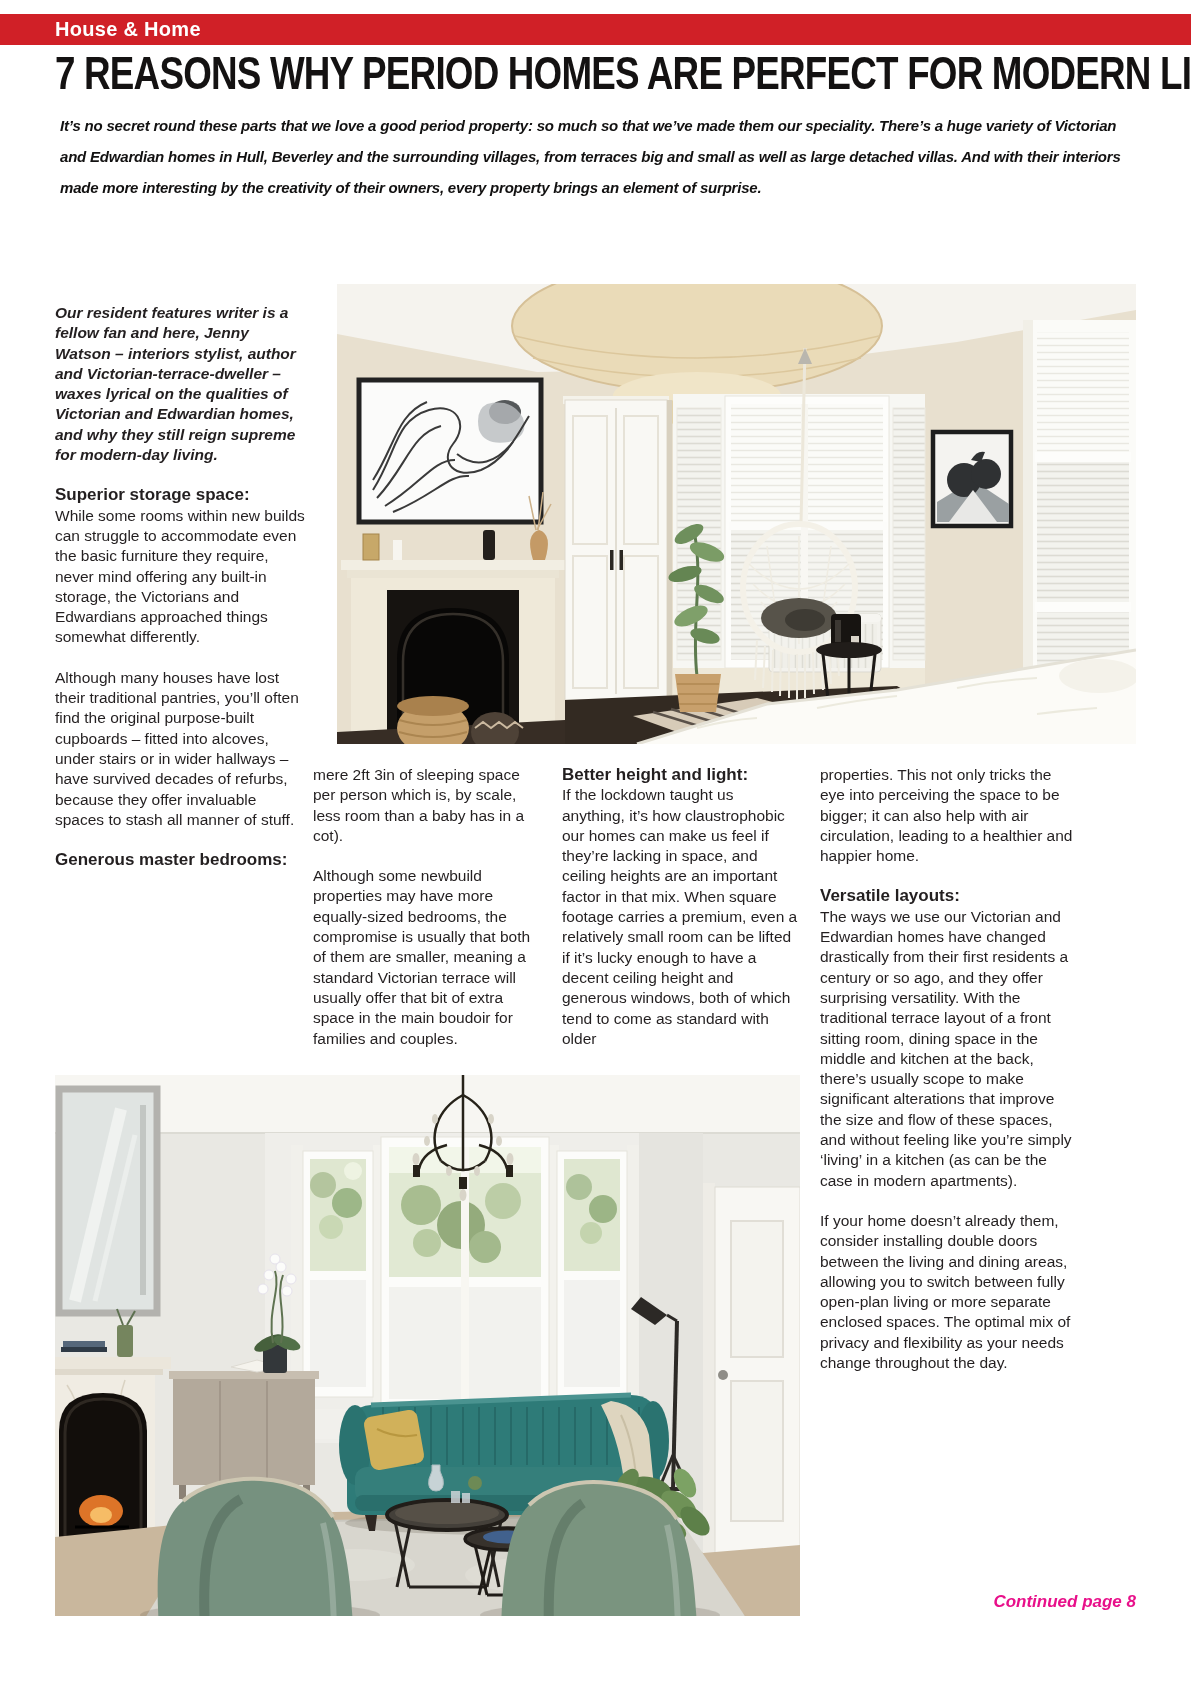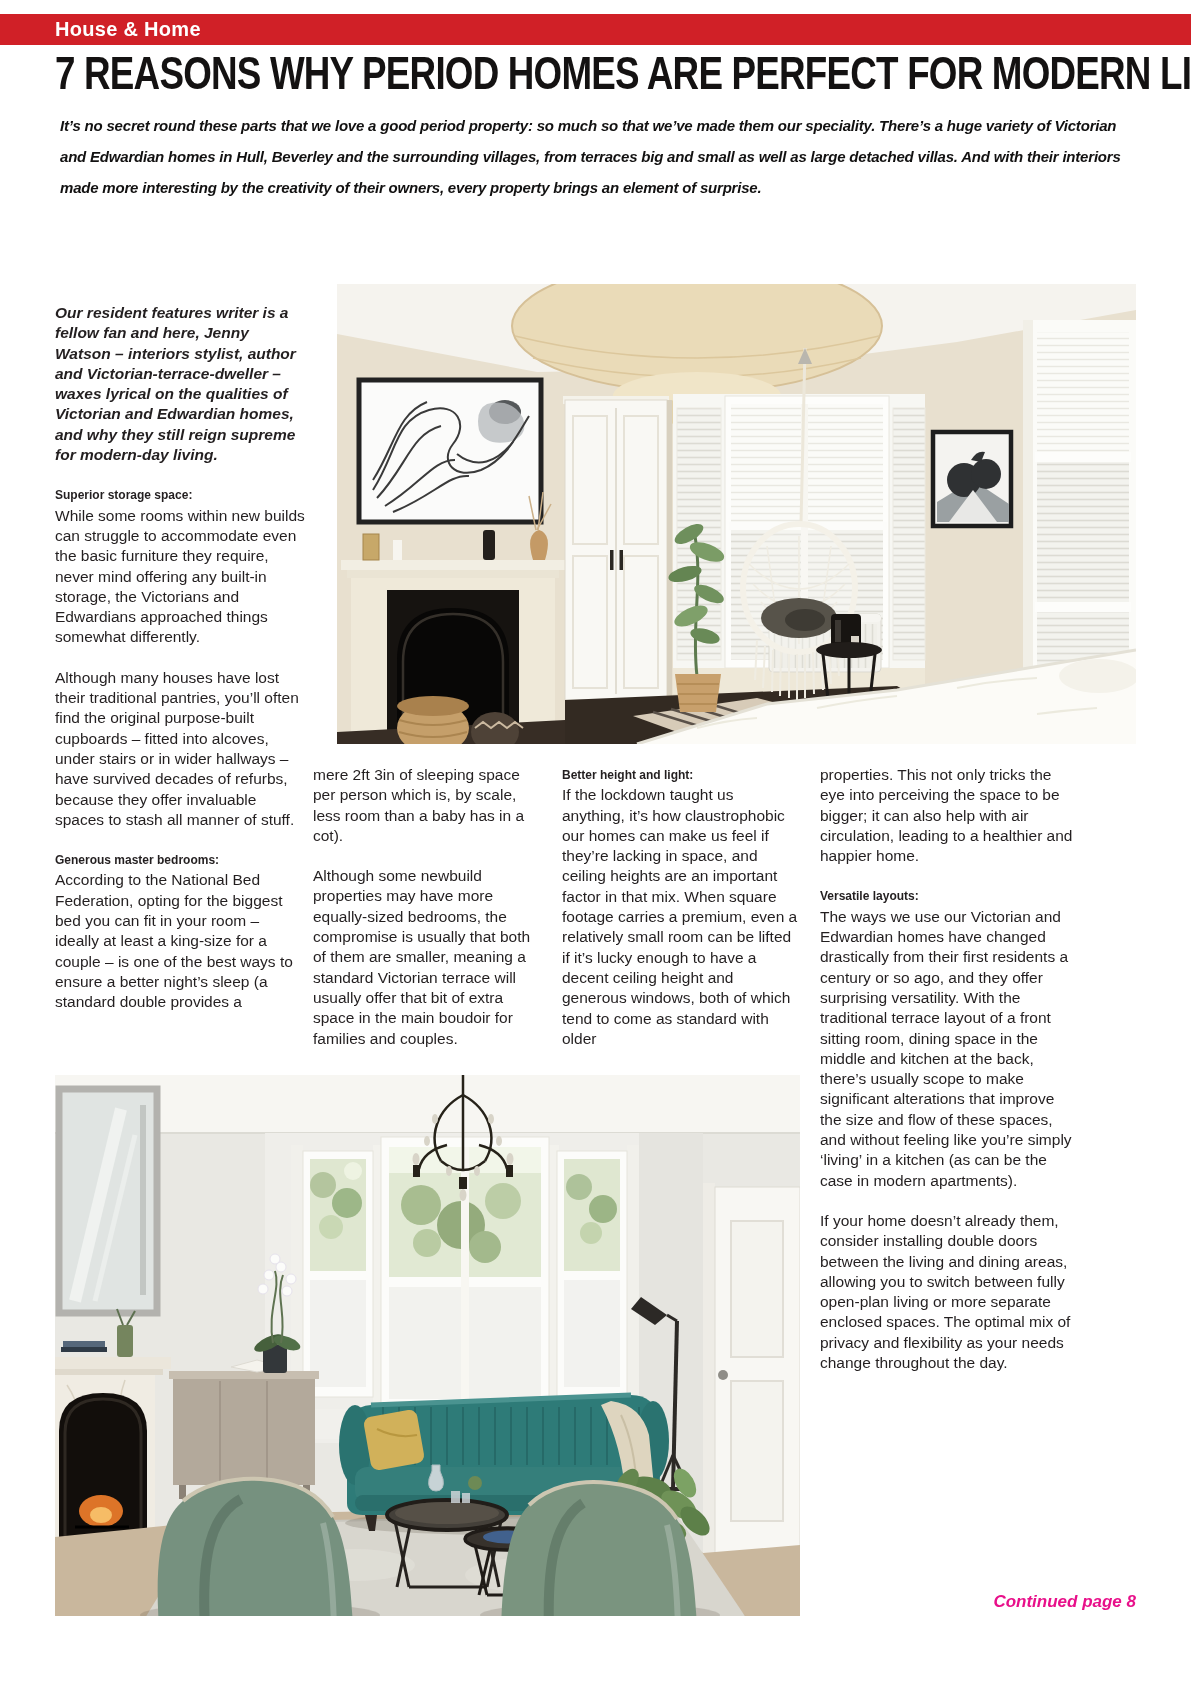--- a/index.html
+++ b/index.html
@@ -13,21 +13,21 @@
   #headline{position:absolute;left:55px;top:50px;width:1130px;white-space:nowrap;margin:0;}
   #headline span{display:inline-block;transform:scaleX(.8);transform-origin:0 50%;
         font-size:46px;font-weight:bold;letter-spacing:-1px;color:#141212;line-height:1;}
   
   #intro{position:absolute;left:52px;top:102px;width:1085px;margin:8px;
         font-style:italic;font-weight:600;font-size:15px;line-height:31px;color:#121111;
         letter-spacing:-.2px;}
   
   .col{position:absolute;font-size:15.5px;line-height:20.3px;color:#231f20;}
   .col p{margin:0 0 20px 0;}
-  .col h4{margin:0;font-size:12px;line-height:20.3px;font-weight:bold;}
+  .col h4{margin:0;font-size:17px;line-height:20.3px;font-weight:bold;}
   .col h4:empty{display:none;}
   .standfirst{font-weight:bold;font-style:italic;}
   #col1{left:55px;top:287px;width:250px;margin-top:16px;}
   #col2{left:313px;top:765px;width:230px;}
   #col3{left:562px;top:765px;width:236px;}
   #col4{left:820px;top:765px;width:254px;}
   
   figure{margin:0;padding:0;position:absolute;}
   #photo1{left:337px;top:284px;width:799px;height:460px;}
   #photo2{left:55px;top:1075px;width:745px;height:553px;}
@@ -60,21 +60,20 @@
     <p class="standfirst">Our resident features writer is a fellow fan and here, Jenny Watson – interiors stylist, author and Victorian-terrace-dweller – waxes lyrical on the qualities of Victorian and Edwardian homes, and why they still reign supreme for modern-day living.</p>
     <div>
       <h4>Superior storage space:</h4>
       <p>While some rooms within new builds can struggle to accommodate even the basic furniture they require, never mind offering any built-in storage, the Victorians and Edwardians approached things somewhat differently.</p>
     </div>
     <div>
       <p>Although many houses have lost their traditional pantries, you’ll often find the original purpose-built cupboards – fitted into alcoves, under stairs or in wider hallways – have survived decades of refurbs, because they offer invaluable spaces to stash all manner of stuff.</p>
     </div>
     <div>
       <h4>Generous master bedrooms:</h4>
-      <p>According to the National Bed Federation, opting for the biggest bed you can fit in your room – ideally at least a king-size for a couple – is one of the best ways to ensure a better night’s sleep (a standard double provides a</p>
     </div>
   </div>
 
   <figure id="photo1">
     <svg viewBox="0 0 799 460" preserveAspectRatio="none">
       <defs>
         <pattern id="louv" width="6" height="7" patternUnits="userSpaceOnUse">
           <rect width="6" height="7" fill="#f3f3ee"></rect>
           <line x1="0" y1="5.5" x2="6" y2="5.5" stroke="#dcdbd3" stroke-width="1.6"></line>
         </pattern>

